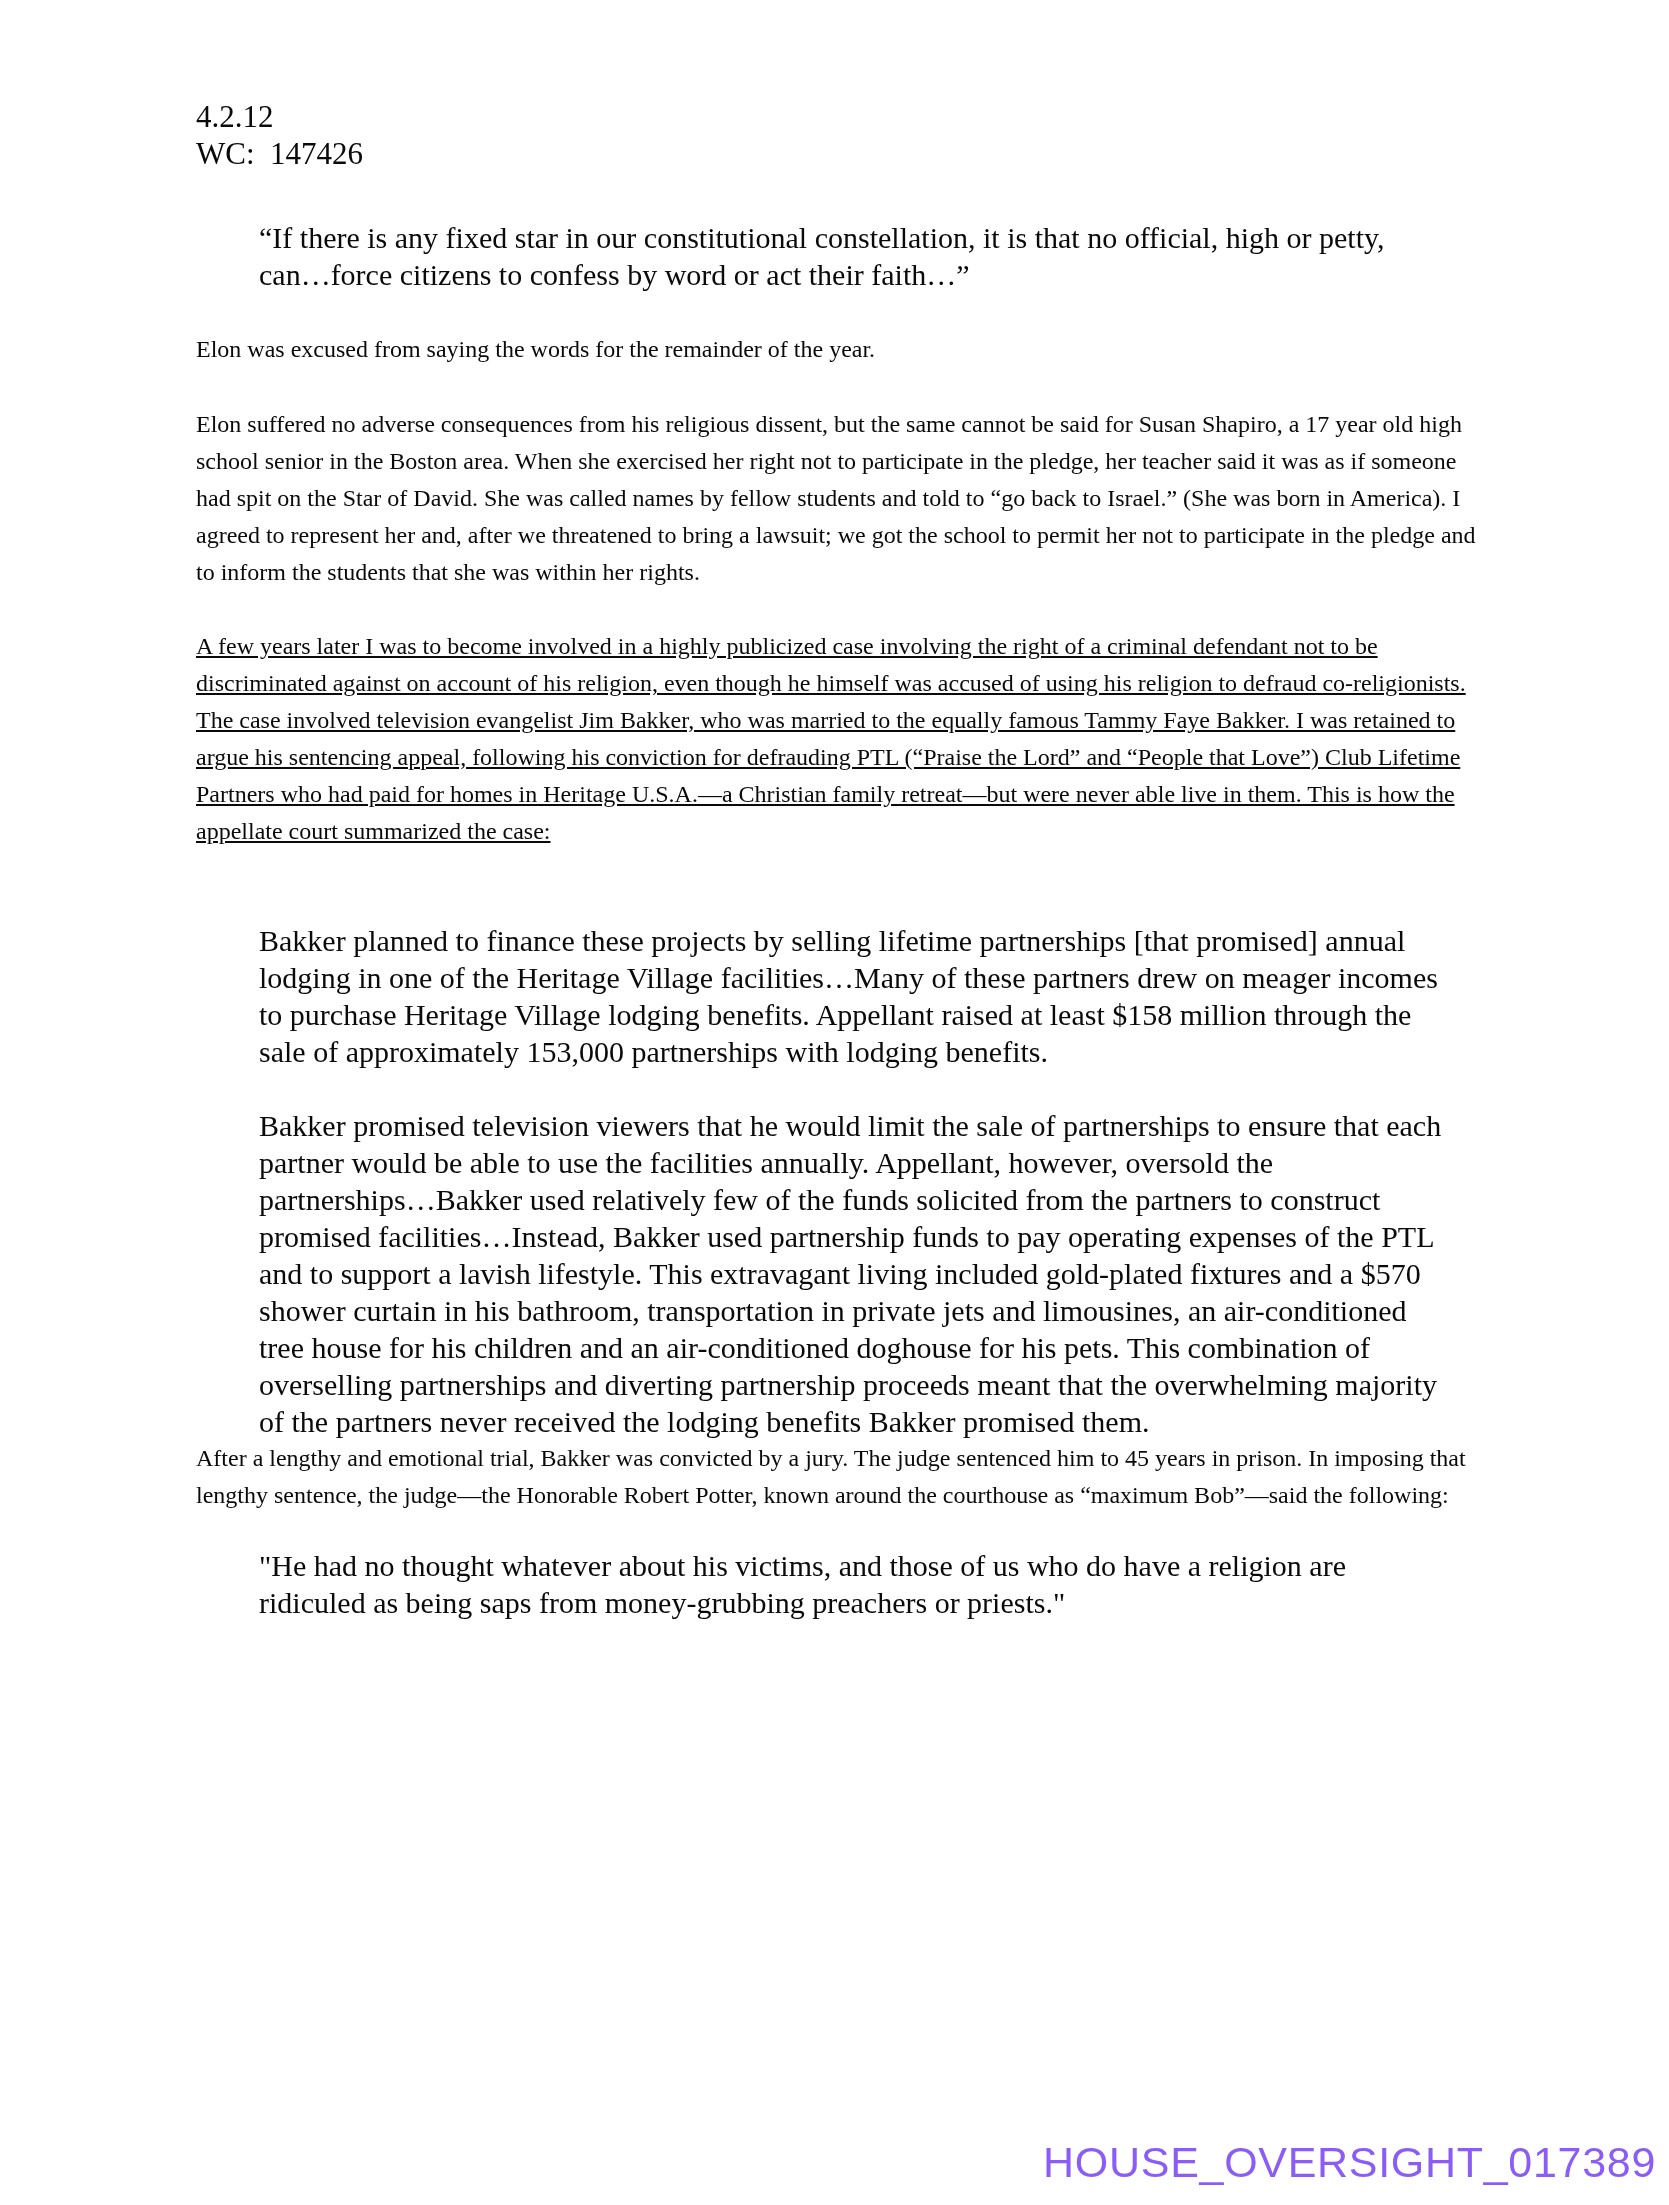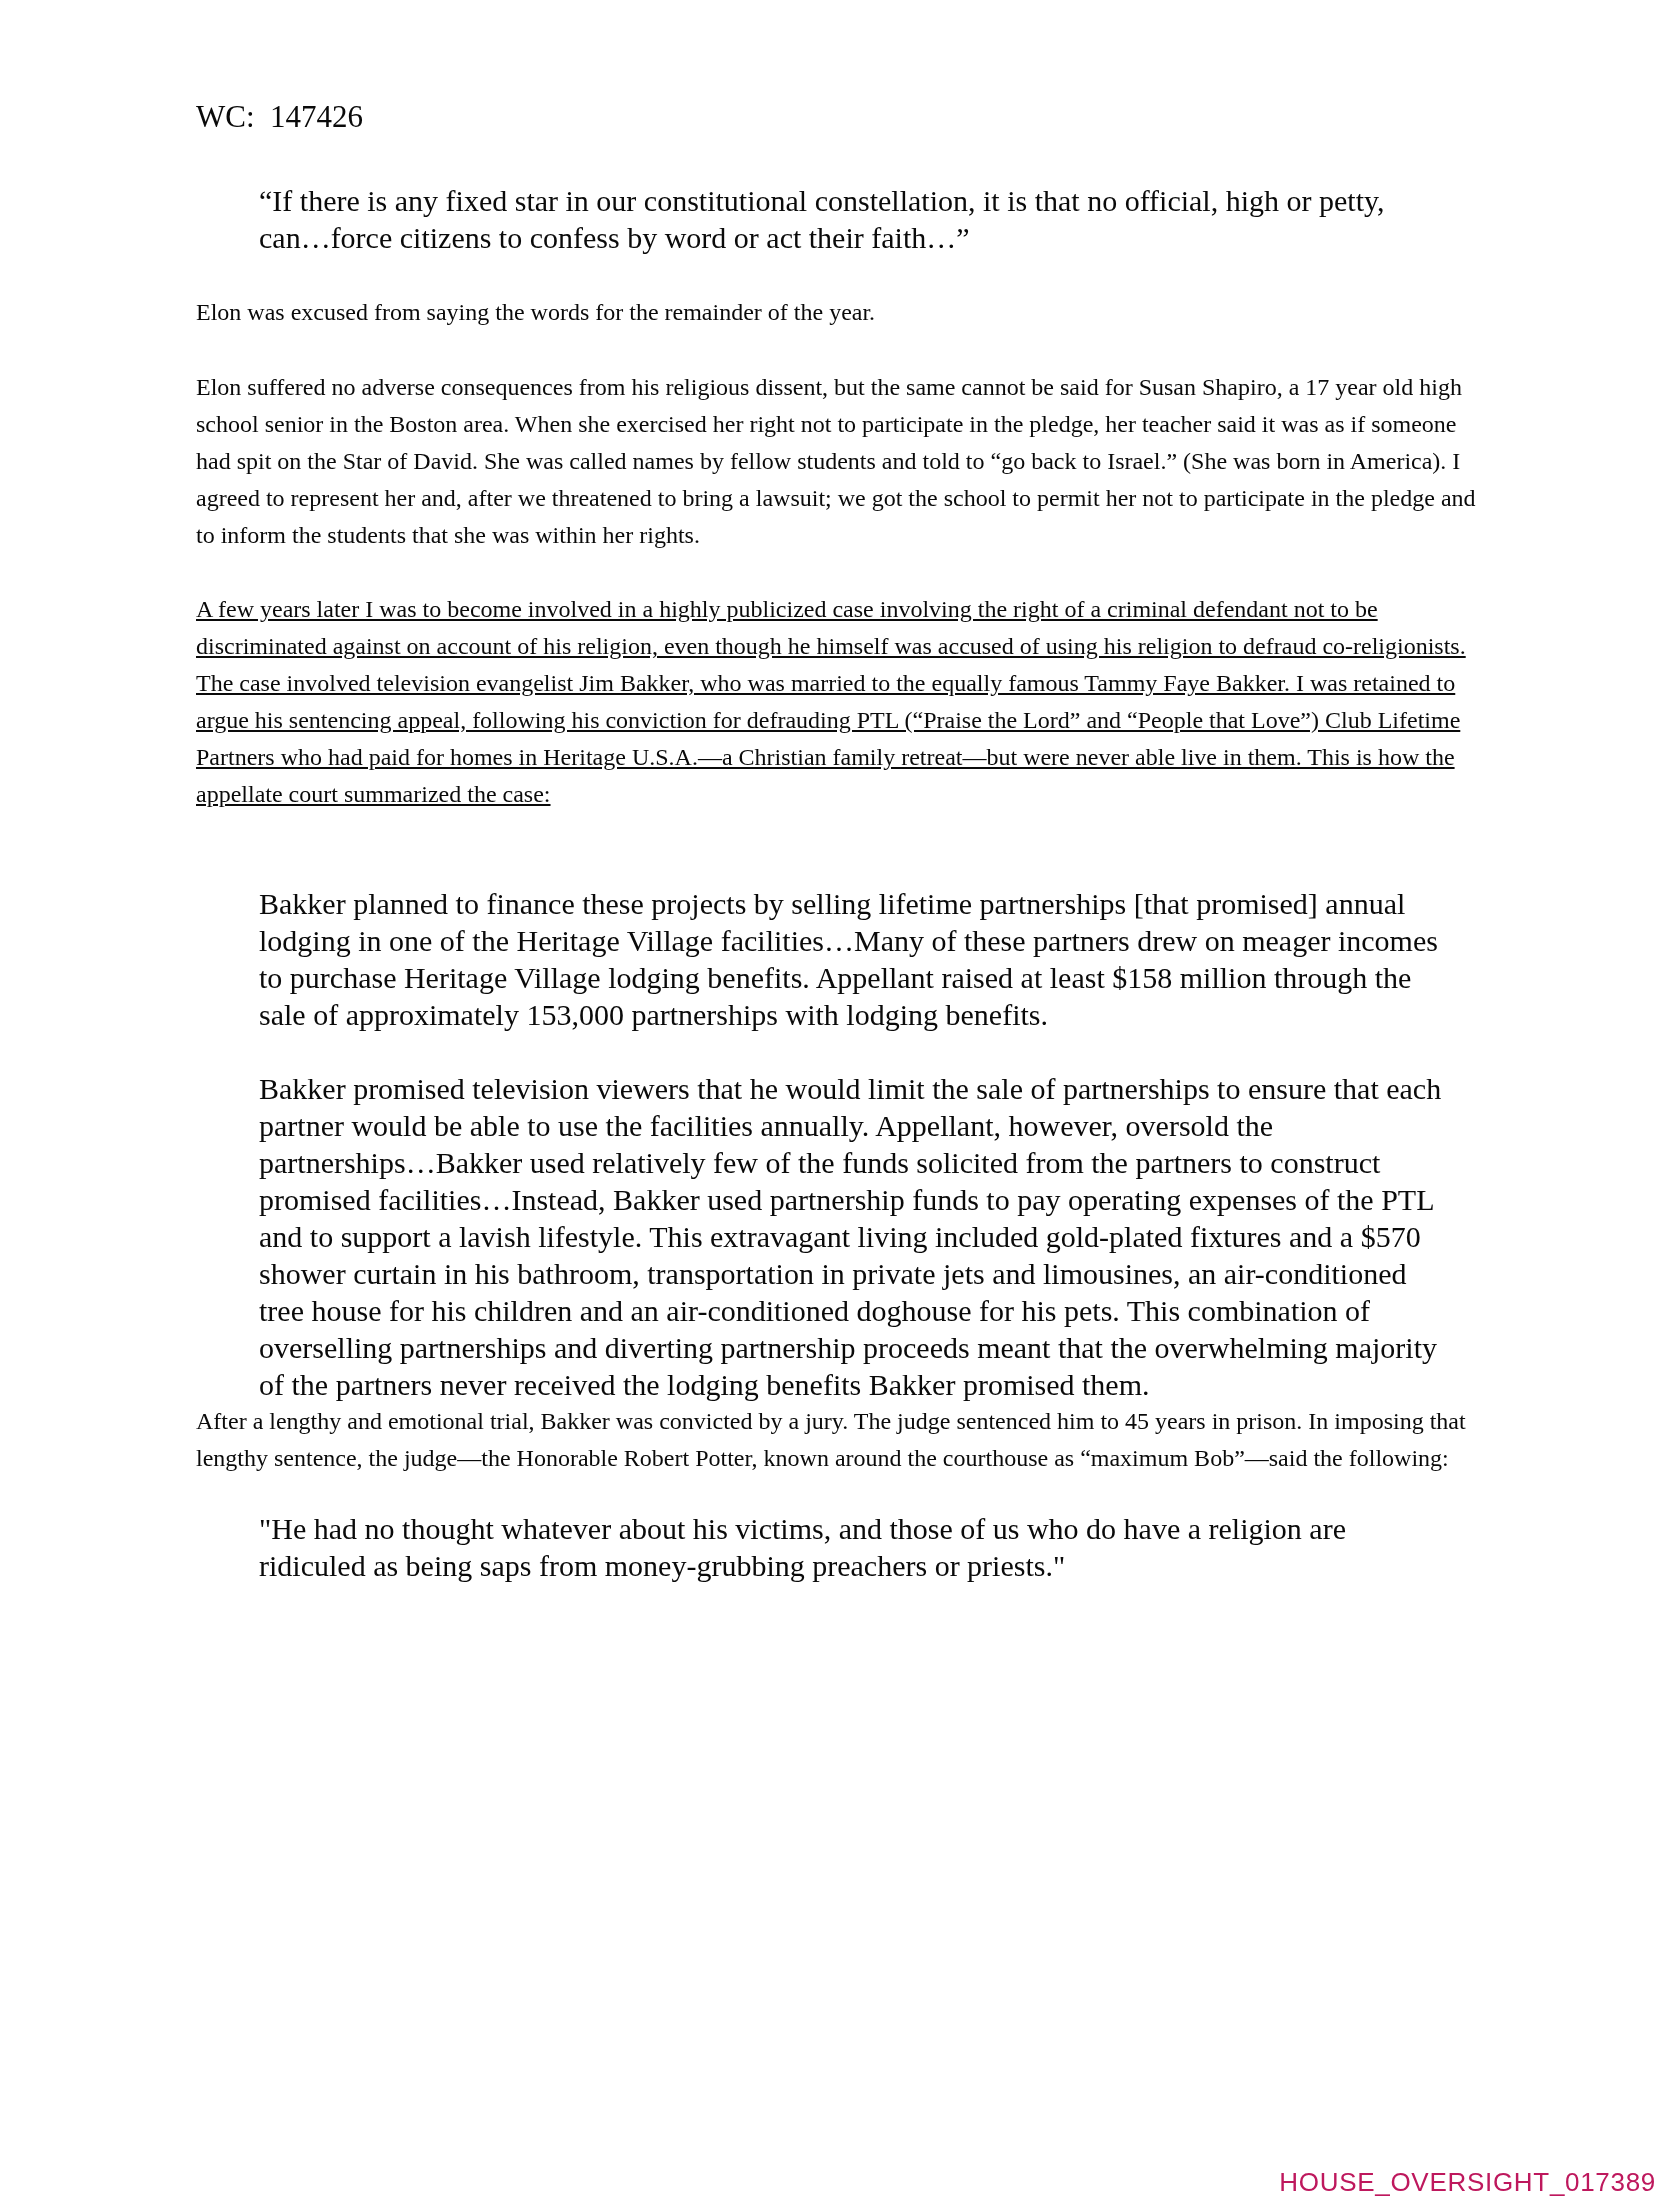--- a/index.html
+++ b/index.html
@@ -45,33 +45,34 @@
   .mt-quote4     { margin-top: 33px; }
   .page-number {
     margin-top: 50px;
     text-align: center;
     font-size: 30px;
     line-height: 37px;
   }
   .bates-stamp {
     position: absolute;
     right: 13px;
-    bottom: 7px;
+    bottom: 18px;
     font-family: "Liberation Sans", "DejaVu Sans", sans-serif;
-    font-size: 26px;
+    font-size: 43px;
     letter-spacing: 0.7px;
-    color: #be185d;
+    color: #8b5cf6;
   }
 </style>
 </head>
 <body>
 
 <div class="page">
 
   <div>
+    <div class="hdr-line">4.2.12</div>
     <div class="hdr-line">WC:  147426</div>
   </div>
 
   <div class="quote mt-blockquote1">“If there is any fixed star in our constitutional constellation, it is that no official, high or petty, can…force citizens to confess by word or act their faith…”</div>
 
   <div class="para mt-para1">Elon was excused from saying the words for the remainder of the year.</div>
 
   <div class="para mt-para2">Elon suffered no adverse consequences from his religious dissent, but the same cannot be said for Susan Shapiro, a 17 year old high school senior in the Boston area.  When she exercised her right not to participate in the pledge, her teacher said it was as if someone had spit on the Star of David.  She was called names by fellow students and told to “go back to Israel.”  (She was born in America).  I agreed to represent her and, after we threatened to bring a lawsuit; we got the school to permit her not to participate in the pledge and to inform the students that she was within her rights.</div>
 
   <div class="para mt-para3">A few years later I was to become involved in a highly publicized case involving the right of a criminal defendant not to be discriminated against on account of his religion, even though he himself was accused of using his religion to defraud co-religionists.  The case involved television evangelist Jim Bakker, who was married to the equally famous Tammy Faye Bakker.  I was retained to argue his sentencing appeal, following his conviction for defrauding PTL (“Praise the Lord” and “People that Love”) Club Lifetime Partners who had paid for homes in Heritage U.S.A.—a Christian family retreat—but were never able live in them.  This is how the appellate court summarized the case:</div>

